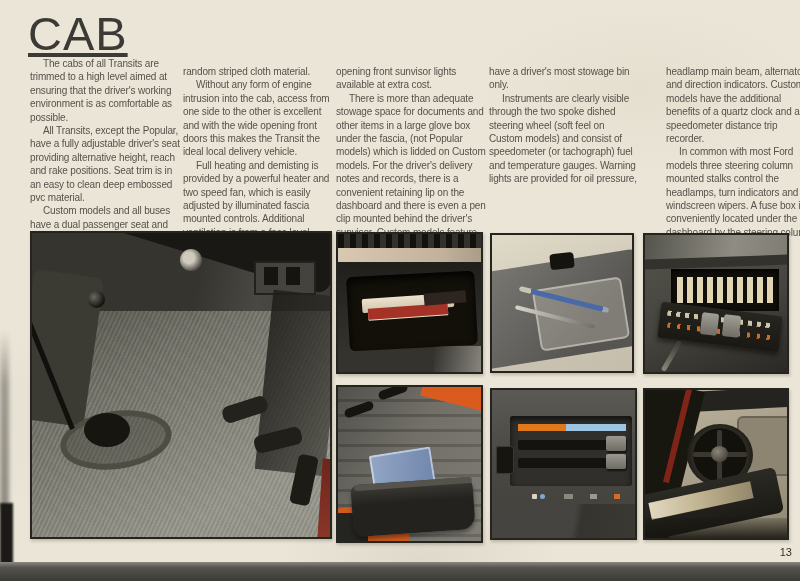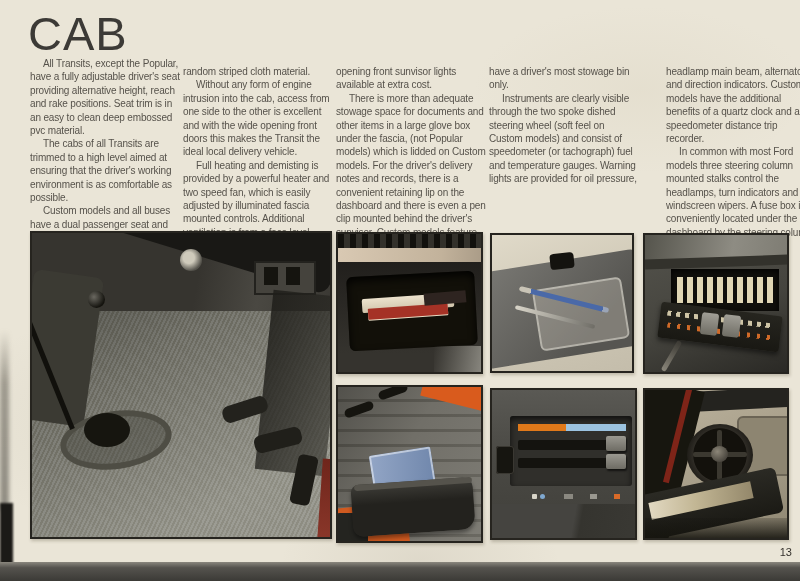--- a/index.html
+++ b/index.html
@@ -4,21 +4,21 @@
 <style>
   html,body{margin:0;padding:0;background:#b0aca0;}
   #page{position:relative;width:800px;height:581px;background:#eae5d7;overflow:hidden;
         font-family:"Liberation Sans",sans-serif;}
   #grain{position:absolute;inset:0;pointer-events:none;
         background:
           radial-gradient(240px 120px at 640px 90px, rgba(190,180,150,.12), transparent 70%),
           radial-gradient(300px 160px at 150px 420px, rgba(120,115,95,.08), transparent 70%),
           radial-gradient(200px 90px at 420px 560px, rgba(120,110,90,.10), transparent 70%);}
   h1#cab{position:absolute;left:28px;top:6px;margin:0;font-size:47px;font-weight:300;
-        letter-spacing:1px;color:#3c3a36;font-family:"Liberation Sans",sans-serif;}
+        letter-spacing:1px;color:#3c3a36;font-family:"Liberation Sans",sans-serif;text-decoration:underline;}
   .col{position:absolute;top:57px;width:150px;font-size:10px;line-height:13.4px;
         color:#56524b;letter-spacing:-0.15px;}
   .col p{margin:0;text-indent:13px;}
   .col p.cont{text-indent:0;margin-top:8px;}
   .photo{position:absolute;border:2px solid #26241f;box-sizing:border-box;overflow:hidden;
         box-shadow:1px 2px 3px rgba(90,80,60,.3);background:#6f6e68;}
   .ly{position:absolute;}
   #pageno{position:absolute;left:768px;top:546px;width:24px;text-align:right;
         font-size:11px;color:#35322d;}
   #bottom-band{position:absolute;left:0;top:562px;width:800px;height:19px;
@@ -31,22 +31,22 @@
 </style>
 </head>
 <body>
 
 <div id="page">
   <div id="grain"></div>
 
   <h1 id="cab">CAB</h1>
 
   <div class="col" style="left:30px;">
+    <p>The cabs of all Transits are trimmed to a high level aimed at ensuring that the driver's working environment is as comfortable as possible.</p>
     <p>All Transits, except the Popular, have a fully adjustable driver's seat providing alternative height, reach and rake positions. Seat trim is in an easy to clean deep embossed pvc material.</p>
-    <p>The cabs of all Transits are trimmed to a high level aimed at ensuring that the driver's working environment is as comfortable as possible.</p>
     <p>Custom models and all buses have a dual passenger seat and on Custom models all seats are trimmed in a hard wearing</p>
   </div>
   <div class="col" style="left:183px;">
     <p class="cont">random striped cloth material.</p>
     <p>Without any form of engine intrusion into the cab, access from one side to the other is excellent and with the wide opening front doors this makes the Transit the ideal local delivery vehicle.</p>
     <p>Full heating and demisting is provided by a powerful heater and two speed fan, which is easily adjusted by illuminated fascia mounted controls. Additional ventilation is from a face level eyeball outlet on each side of the dashboard and from optional</p>
   </div>
   <div class="col" style="left:336px;">
     <p class="cont">opening front sunvisor lights available at extra cost.</p>
     <p>There is more than adequate stowage space for documents and other items in a large glove box under the fascia, (not Popular models) which is lidded on Custom models. For the driver's delivery notes and records, there is a convenient retaining lip on the dashboard and there is even a pen clip mounted behind the driver's sunvisor. Custom models feature two door mounted stowage bins, standard models</p>

